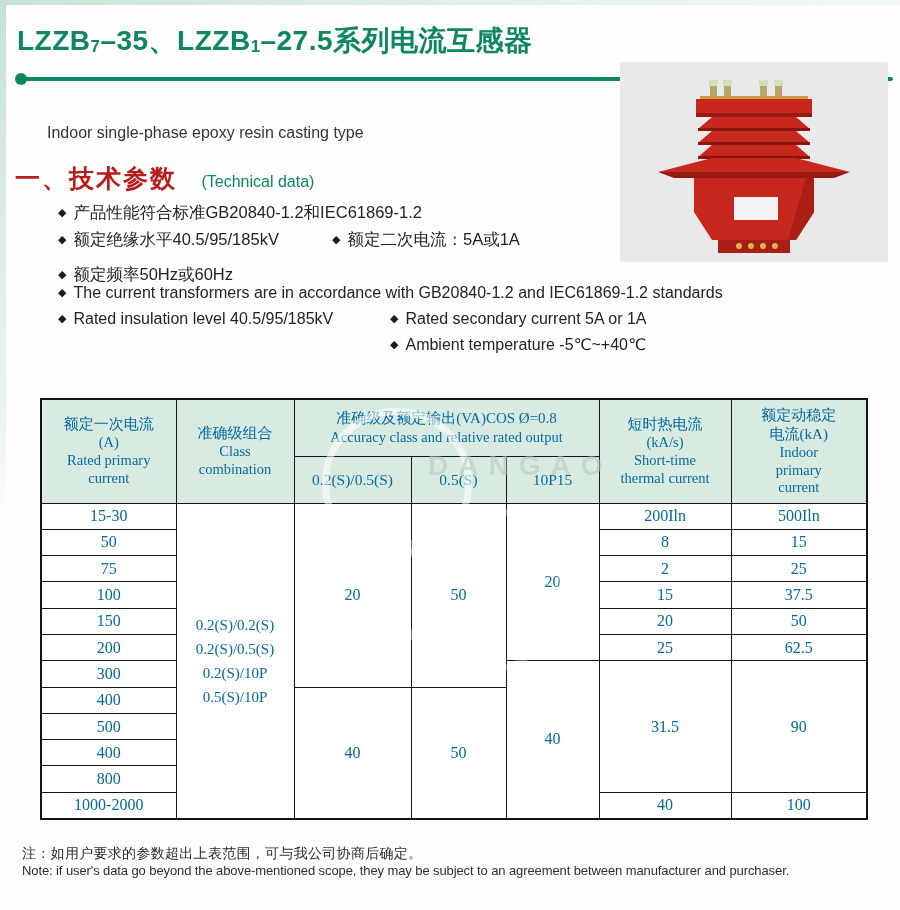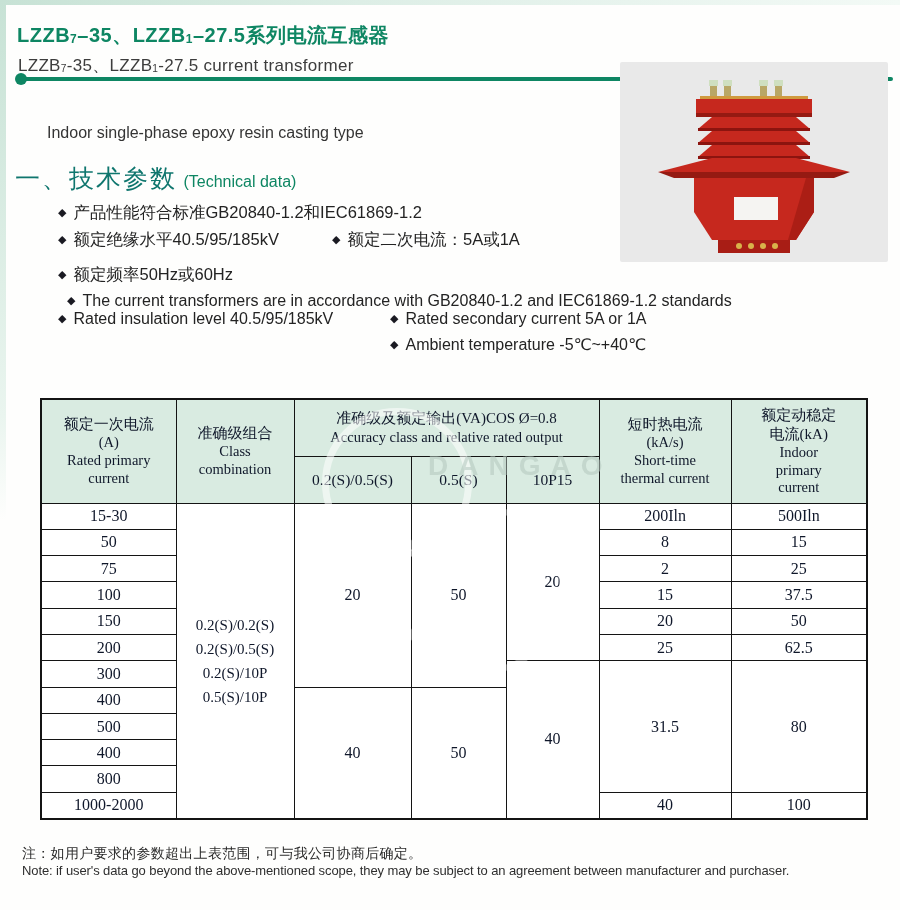--- a/index.html
+++ b/index.html
@@ -7,55 +7,55 @@
   .canvas {
     position:relative; width:900px; height:910px; background:#fefefd;
     overflow:hidden; font-family:"Liberation Sans","DejaVu Sans",sans-serif;
   }
   .edge-top { position:absolute; left:0; top:0; width:900px; height:5px;
     background:linear-gradient(90deg,#c7e2d5,#ddeee6 40%,#f3faf6); }
   .edge-left { position:absolute; left:0; top:0; width:6px; height:520px;
     background:linear-gradient(180deg,#c7e2d5,#eaf5ef 80%,rgba(255,255,255,0)); }
 
   
-  .title { position:absolute; left:17px; top:22px; font-size:20px; font-weight:bold;
+  .title { position:absolute; left:17px; top:22px; font-size:28px; font-weight:bold;
     color:#0e8663; letter-spacing:0.5px; white-space:nowrap; }
   .title sub, .subtitle sub { font-size:0.6em; vertical-align:-0.12em; }
   .subtitle { position:absolute; left:18px; top:54px; font-size:17px; color:#3d3d3d;
     letter-spacing:0.3px; white-space:nowrap; }
   .rule { position:absolute; left:17px; top:77px; width:876px; height:4px;
     background:#0e8663; border-radius:2px; }
   .rule-dot { position:absolute; left:15px; top:73px; width:12px; height:12px;
     border-radius:50%; background:#0e8663; }
 
   
   .intro-zh { position:absolute; left:20px; top:90px; font-size:25px; color:#202020;
     letter-spacing:2px; white-space:nowrap; }
   .intro-zh .dm { font-size:17px; color:#101018; margin-right:14px; vertical-align:3px; }
   .intro-en { position:absolute; left:47px; top:124px; font-size:16px; color:#343434; }
 
   
   .sec { position:absolute; left:15px; top:162px; white-space:nowrap; }
-  .sec .zh { font-size:25px; font-weight:normal; color:#0f766e; letter-spacing:2px; }
-  .sec .en { font-size:16px; color:#0e8663; margin-left:2px; }
+  .sec .zh { font-size:25px; font-weight:bold; color:#b91c1c; letter-spacing:2px; }
+  .sec .en { font-size:16px; color:#0e8663; margin-left:20px; }
 
   
   .spec { position:absolute; white-space:nowrap; color:#232323; }
   .spec .dm { font-size:11px; color:#1a1a22; margin-right:7px; vertical-align:2px; }
   .spec.zh { font-size:16.5px; }
   .spec.en { font-size:16px; }
 
   
   .photo-card { position:absolute; left:620px; top:62px; width:268px; height:200px;
     background:#e9e9e9; border-radius:2px; }
 
   
   .tblwrap { position:absolute; left:40px; top:398px; width:826px; }
   table.params { border-collapse:collapse; table-layout:fixed; width:826px;
-    font-family:"Liberation Serif","DejaVu Serif",serif; color:#0f172a; }
+    font-family:"Liberation Serif","DejaVu Serif",serif; color:#0369a1; }
   table.params th, table.params td { border:1.5px solid #141414; text-align:center;
     vertical-align:middle; padding:0 2px; background:#ffffff; }
   table.params { border:2.5px solid #141414; }
   thead th { background:#d9ebe1 !important; font-weight:normal; }
   .hz { font-size:15px; line-height:1.28; }
   .he { font-size:14.5px; line-height:1.22; }
   .sub-th { font-size:15.5px; background:#d9ebe1; }
   tbody td { font-size:16px; height:26.3px; }
   td.classcell div { font-size:15px; line-height:1.6; }
 
@@ -76,36 +76,35 @@
     letter-spacing:-0.1px; }
 </style>
 </head>
 <body>
 
 <div class="canvas">
   <div class="edge-top"></div>
   <div class="edge-left"></div>
 
   <h1 class="title"><span>LZZB</span><sub>7</sub><span>–35、LZZB</span><sub>1</sub><span>–27.5系列电流互感器</span></h1>
-  <div class="subtitle"><span>LZZB</span><sub>7</sub><span>-35、LZZB</span><sub>1</sub><span>-27.5 current transformer</span></div>
   <div class="rule"></div>
   <div class="rule-dot"></div>
 
   <div class="intro-en">Indoor single-phase epoxy resin casting type</div>
 
   <div class="sec">
     <span class="zh">一、技术参数</span>
     <span class="en">(Technical data)</span>
   </div>
 
   <div class="spec zh" style="left:58px; top:202px;"><span class="dm">◆</span><span>产品性能符合标准GB20840-1.2和IEC61869-1.2</span></div>
   <div class="spec zh" style="left:58px; top:229px;"><span class="dm">◆</span><span>额定绝缘水平40.5/95/185kV</span></div>
   <div class="spec zh" style="left:332px; top:229px;"><span class="dm">◆</span><span>额定二次电流：5A或1A</span></div>
   <div class="spec zh" style="left:58px; top:256px;margin-top:8px;"><span class="dm">◆</span><span>额定频率50Hz或60Hz</span></div>
-  <div class="spec en" style="left:58px; top:292px;margin-left:9px;"><span class="dm">◆</span><span>The current transformers are in accordance with GB20840-1.2 and IEC61869-1.2 standards</span></div>
+  <div class="spec en" style="left:58px; top:284px;"><span class="dm">◆</span><span>The current transformers are in accordance with GB20840-1.2 and IEC61869-1.2 standards</span></div>
   <div class="spec en" style="left:58px; top:310px;"><span class="dm">◆</span><span>Rated  insulation level 40.5/95/185kV</span></div>
   <div class="spec en" style="left:390px; top:310px;"><span class="dm">◆</span><span>Rated  secondary current 5A or 1A</span></div>
   <div class="spec en" style="left:390px; top:335px;"><span class="dm">◆</span><span>Ambient temperature  -5℃~+40℃</span></div>
 
   <div class="photo-card">
     <svg width="268" height="200" viewBox="0 0 268 200">
 
       <g>
         <rect x="90" y="20" width="7" height="17" fill="#b9a766"></rect>
           <rect x="89" y="18" width="9" height="6" fill="#cfdfc0"></rect>
@@ -232,21 +231,21 @@
         </tr>
         <tr>
           <td>200</td>
           <td>25</td>
           <td>62.5</td>
         </tr>
         <tr>
           <td>300</td>
           <td rowspan="6">40</td>
           <td rowspan="5">31.5</td>
-          <td rowspan="5">80</td>
+          <td rowspan="5">90</td>
         </tr>
         <tr>
           <td>400</td>
           <td rowspan="5">40</td>
           <td rowspan="5">50</td>
         </tr>
         <tr>
           <td>500</td>
         </tr>
         <tr>

